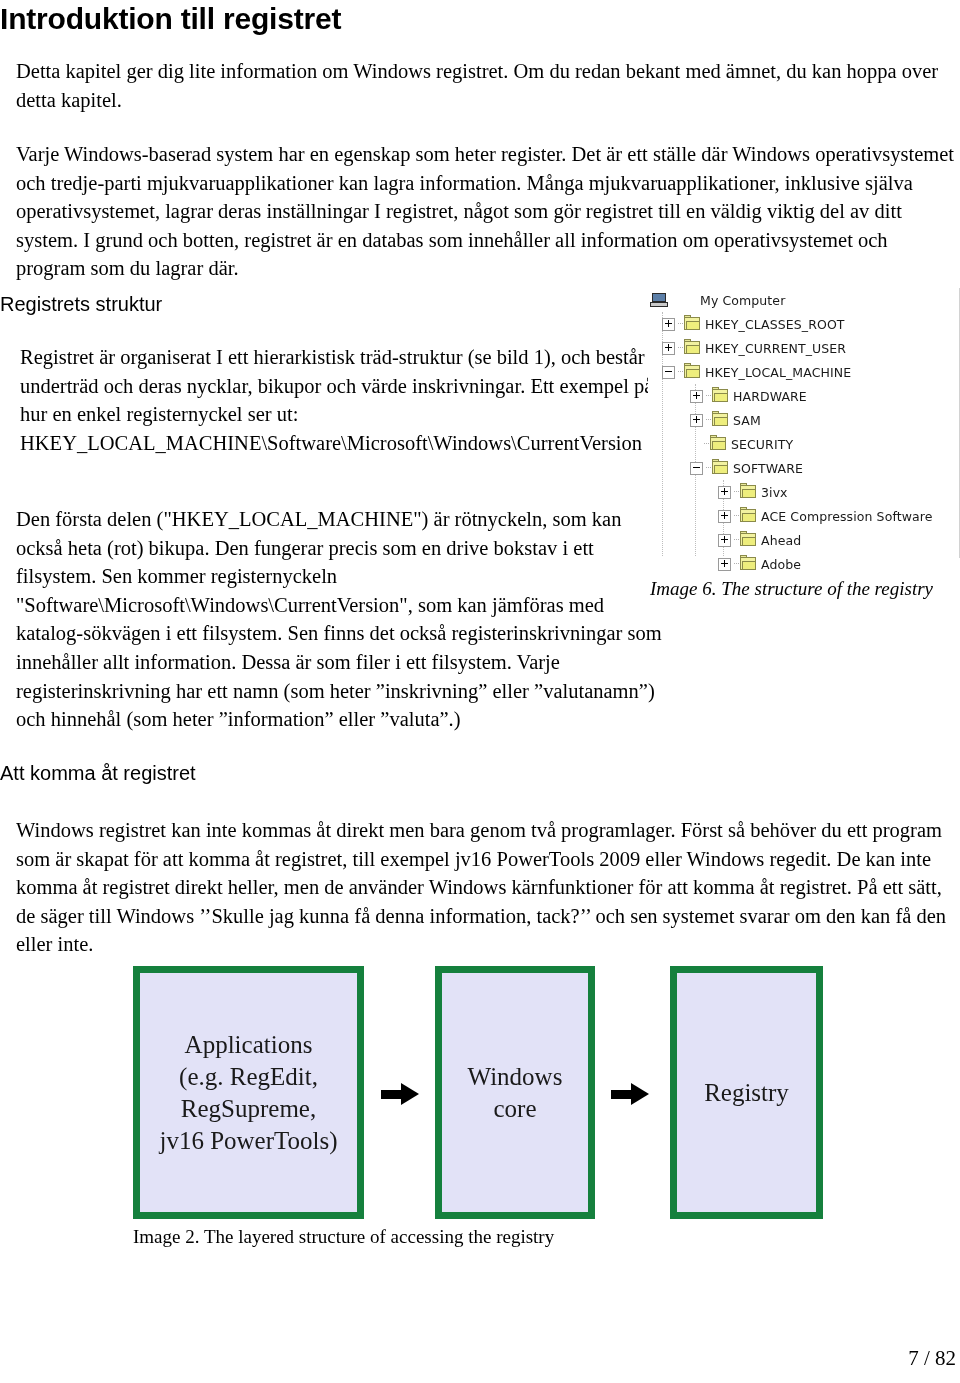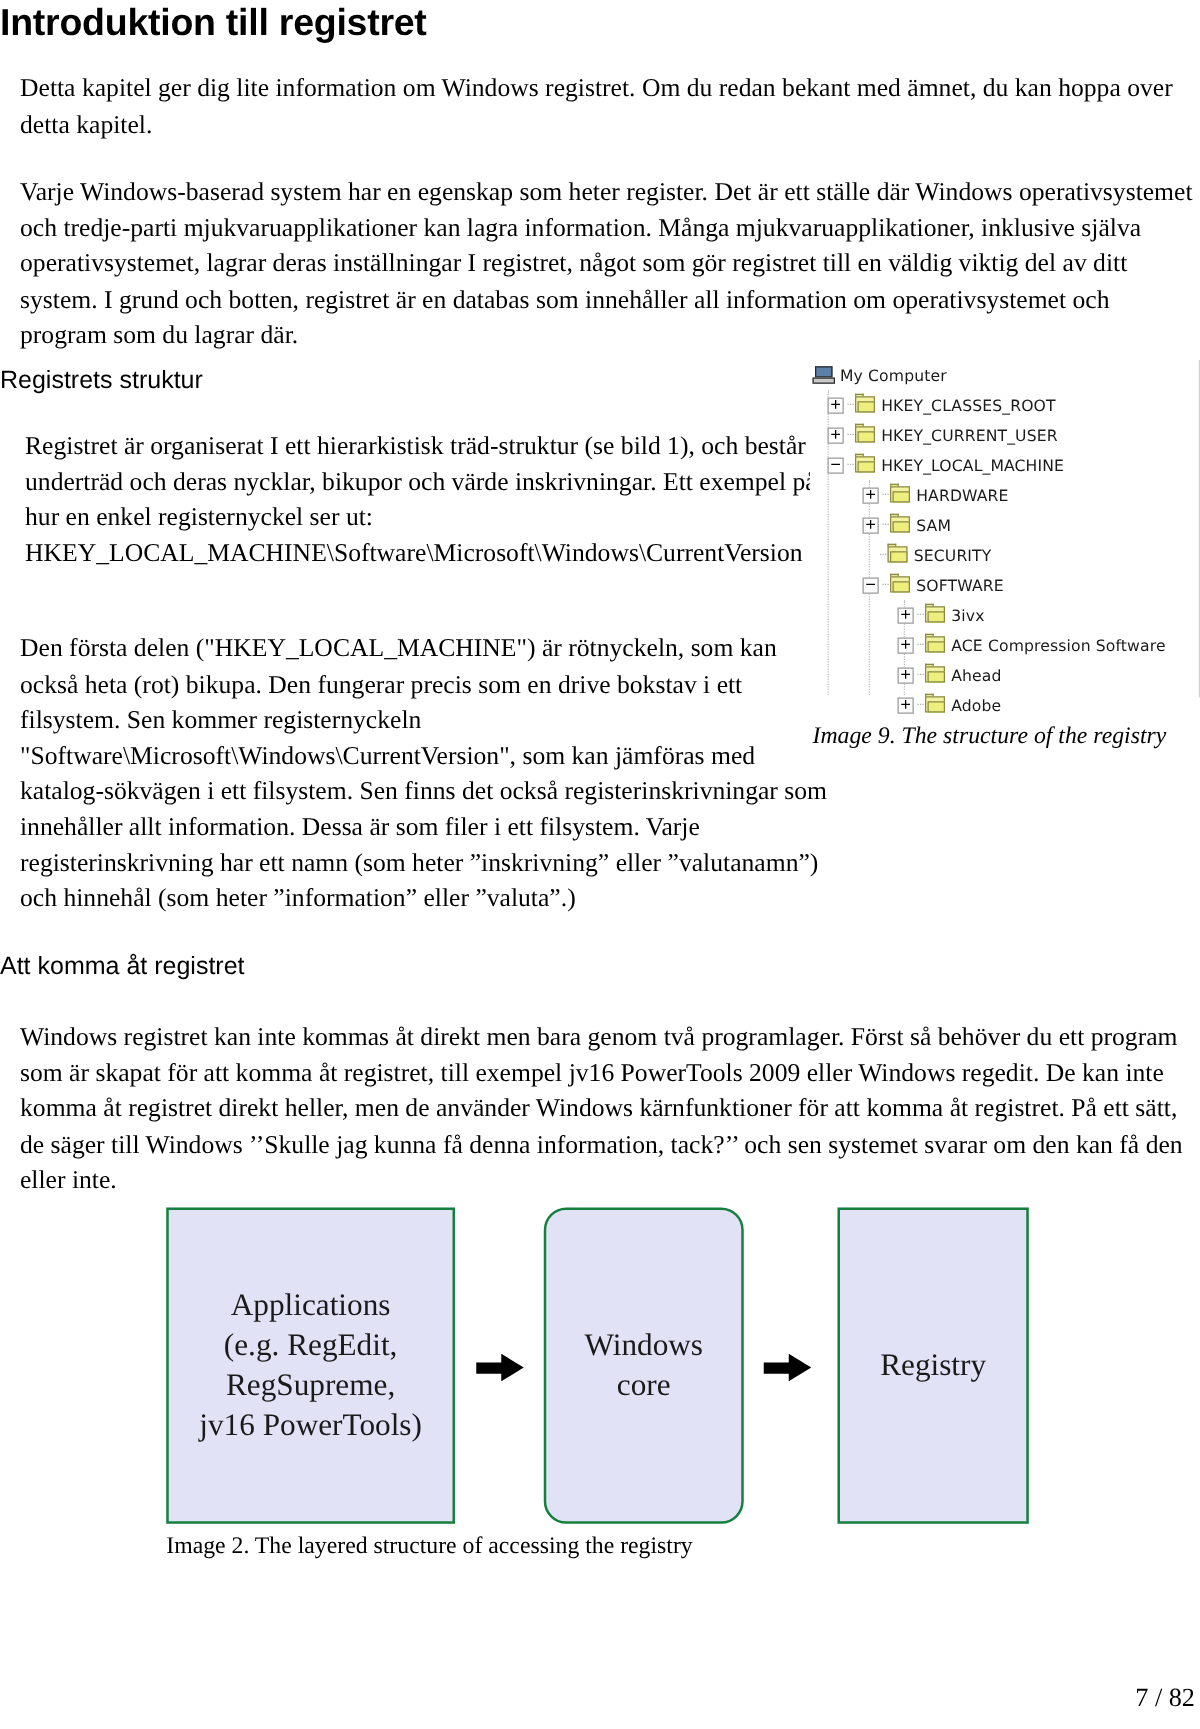--- a/index.html
+++ b/index.html
@@ -77,21 +77,21 @@
     position: relative;
     height: 24px;
     display: flex;
     align-items: center;
     white-space: nowrap;
   }
   .tree-row .lbl {
     margin-left: 4px;
     letter-spacing: 0.1px;
   }
-  .ind1 { padding-left: 0px; }
+  .ind1 { padding-left: 0px; gap: 28px; }
   .ind2 { padding-left: 14px; }
   .ind3 { padding-left: 42px; }
   .ind4 { padding-left: 70px; }
 
   
   .exp {
     width: 11px; height: 11px;
     border: 1px solid #9a9a9a;
     background: #ffffff;
     position: relative;
@@ -202,33 +202,33 @@
   #layer-figure {
     position: absolute;
     left: 133px;
     top: 966px;
     width: 690px;
     height: 295px;
   }
   .lbox {
     position: absolute;
     background: #e2e2f7;
-    border: 2px solid #15803d;
+    border: 7px solid #15803d;
     box-sizing: border-box;
     display: flex;
     align-items: center;
     justify-content: center;
     text-align: center;
     font-size: 25px;
     line-height: 32px;
     color: #1a1a1a;
     font-family: "Liberation Serif", "DejaVu Serif", serif;
   }
   #box-applications { left: 0px;   top: 0px; width: 231px; height: 253px; }
-  #box-windows-core { left: 302px; top: 0px; width: 160px; height: 253px; border-radius: 18px; }
+  #box-windows-core { left: 302px; top: 0px; width: 160px; height: 253px; }
   #box-registry     { left: 537px; top: 0px; width: 153px; height: 253px; }
 
   .arrow {
     position: absolute;
     top: 117px;
     width: 40px;
     height: 22px;
   }
   #arrow-1 { left: 248px; }
   #arrow-2 { left: 478px; }
@@ -410,21 +410,21 @@
           <span class="back"></span>
           <span class="front"></span>
         </span>
       <span class="lbl">Adobe</span>
     </div>
 
   </div>
   <div id="registry-frame-line"></div>
 </div>
 
-<p class="figcaption" id="caption-image1">Image 9. The structure of the registry</p>
+<p class="figcaption" id="caption-image1">Image 6. The structure of the registry</p>
 
 <h2 class="h2" id="heading-att-komma">Att komma åt registret</h2>
 <p class="body-text" id="access-para">Windows registret kan inte kommas åt direkt men bara genom två programlager. Först så behöver du ett program som är skapat för att komma åt registret, till exempel jv16 PowerTools 2009 eller Windows regedit. De kan inte komma åt registret direkt heller, men de använder Windows kärnfunktioner för att komma åt registret. På ett sätt, de säger till Windows ’’Skulle jag kunna få denna information, tack?’’ och sen systemet svarar om den kan få den eller inte.</p>
 
 <div id="layer-figure">
 
   <div class="lbox" id="box-applications">
     <span style="white-space:pre-line">Applications
 (e.g. RegEdit,
 RegSupreme,

